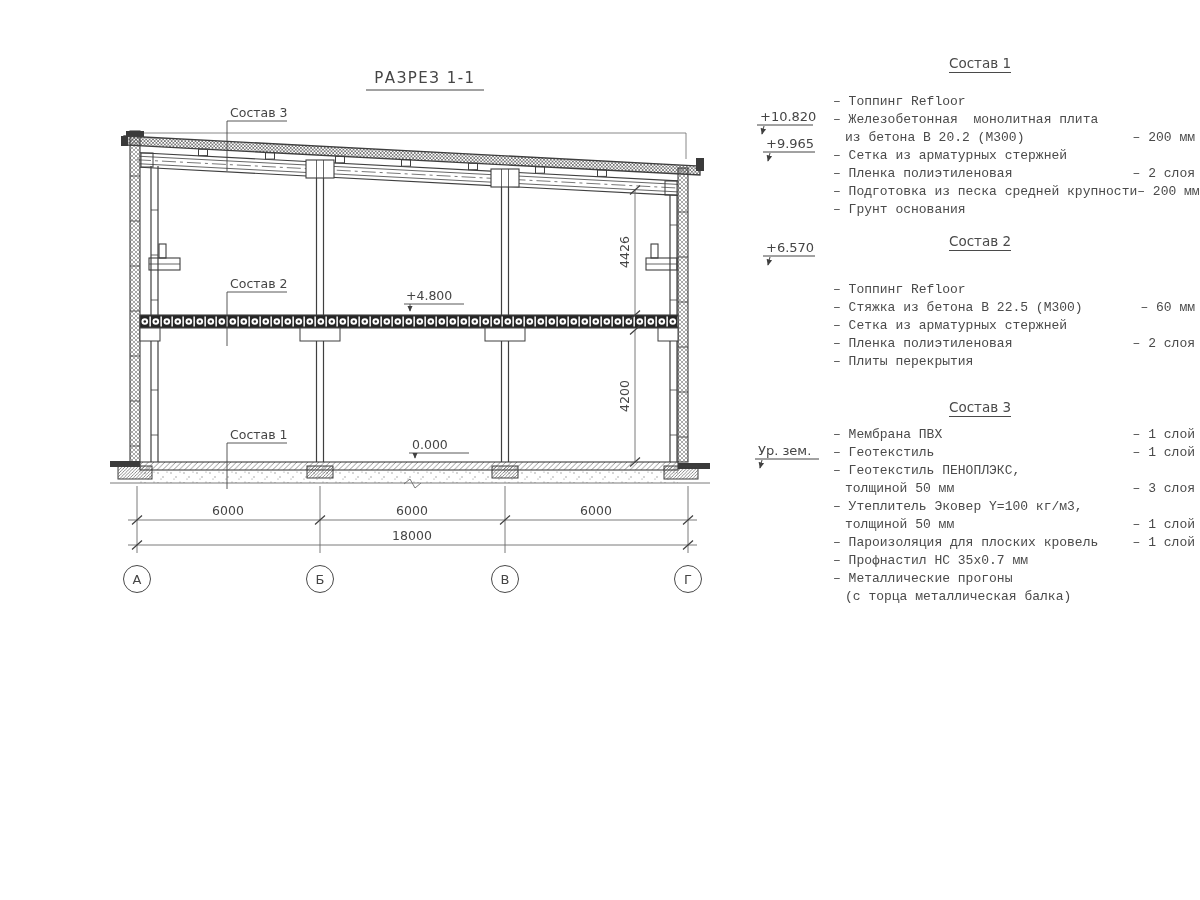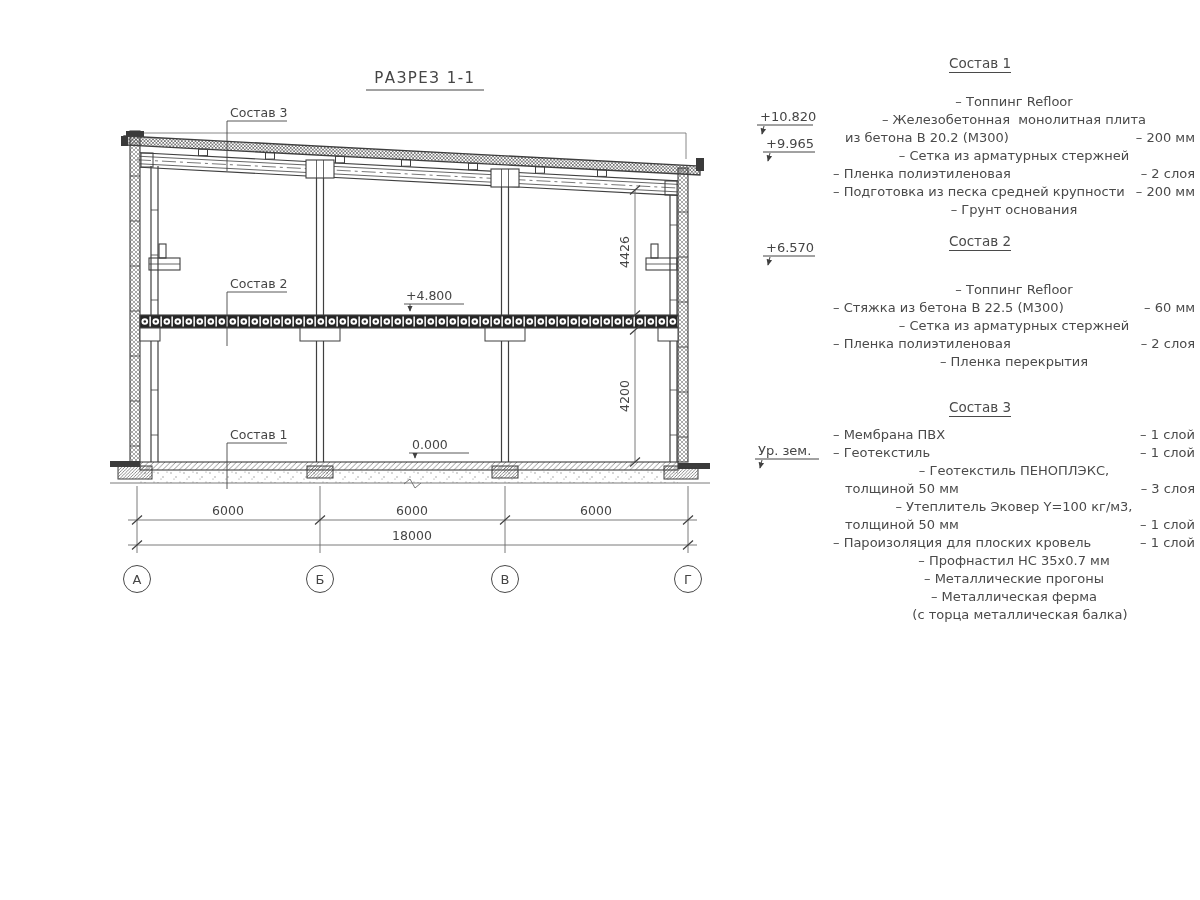--- a/index.html
+++ b/index.html
@@ -4,21 +4,21 @@
 <style>
   html,body{margin:0;padding:0;}
   body{width:1200px;height:900px;background:#ffffff;position:relative;overflow:hidden;
        font-family:"DejaVu Sans",sans-serif;color:#454545;}
   #stage{position:absolute;left:0;top:0;width:1200px;height:900px;}
   svg{position:absolute;left:0;top:0;}
   svg text{font-family:"DejaVu Sans",sans-serif;fill:#454545;}
   .heading{position:absolute;width:180px;text-align:center;font-size:13.5px;color:#4a4a4a;}
   .heading span{display:inline-block;border-bottom:1px solid #4a4a4a;padding-bottom:1px;}
   .list{position:absolute;left:833px;width:362px;font-size:13px;line-height:18px;color:#4a4a4a;}
-  .line{display:flex;justify-content:center;}
+  .line{display:flex;justify-content:flex-start;font-family:Liberation Mono, monospace;}
   .line span{white-space:pre;}
   .cont{padding-left:12px;}
   .val{margin-left:auto;text-align:right;}
 </style>
 </head>
 <body>
 
 <div id="stage">
 
 <svg width="1200" height="900" viewBox="0 0 1200 900">
@@ -344,21 +344,21 @@
         </div>
       </div>
   <div>
         <div class="line">
           <span>– Пленка полиэтиленовая</span>
           <span class="val">– 2 слоя</span>
         </div>
       </div>
   <div>
         <div class="line">
-          <span>– Пленка перекрытия</span>
+          <span>– Плиты перекрытия</span>
         </div>
       </div>
 </div>
 
 <div class="heading" style="left:890px;top:399px;">
   <span>Состав 3</span>
 </div>
 <div class="list" style="top:426px;">
   <div>
         <div class="line">
@@ -401,21 +401,18 @@
           <span>– Профнастил НС 35х0.7 мм</span>
         </div>
       </div>
   <div>
         <div class="line">
           <span>– Металлические прогоны</span>
         </div>
       </div>
   <div>
     <div class="line">
-          <span>– Металлическая ферма</span>
-        </div>
-    <div class="line">
           <span class="cont">(с торца металлическая балка)</span>
         </div>
   </div>
 </div>
 
 </div>
 
 </body></html>

